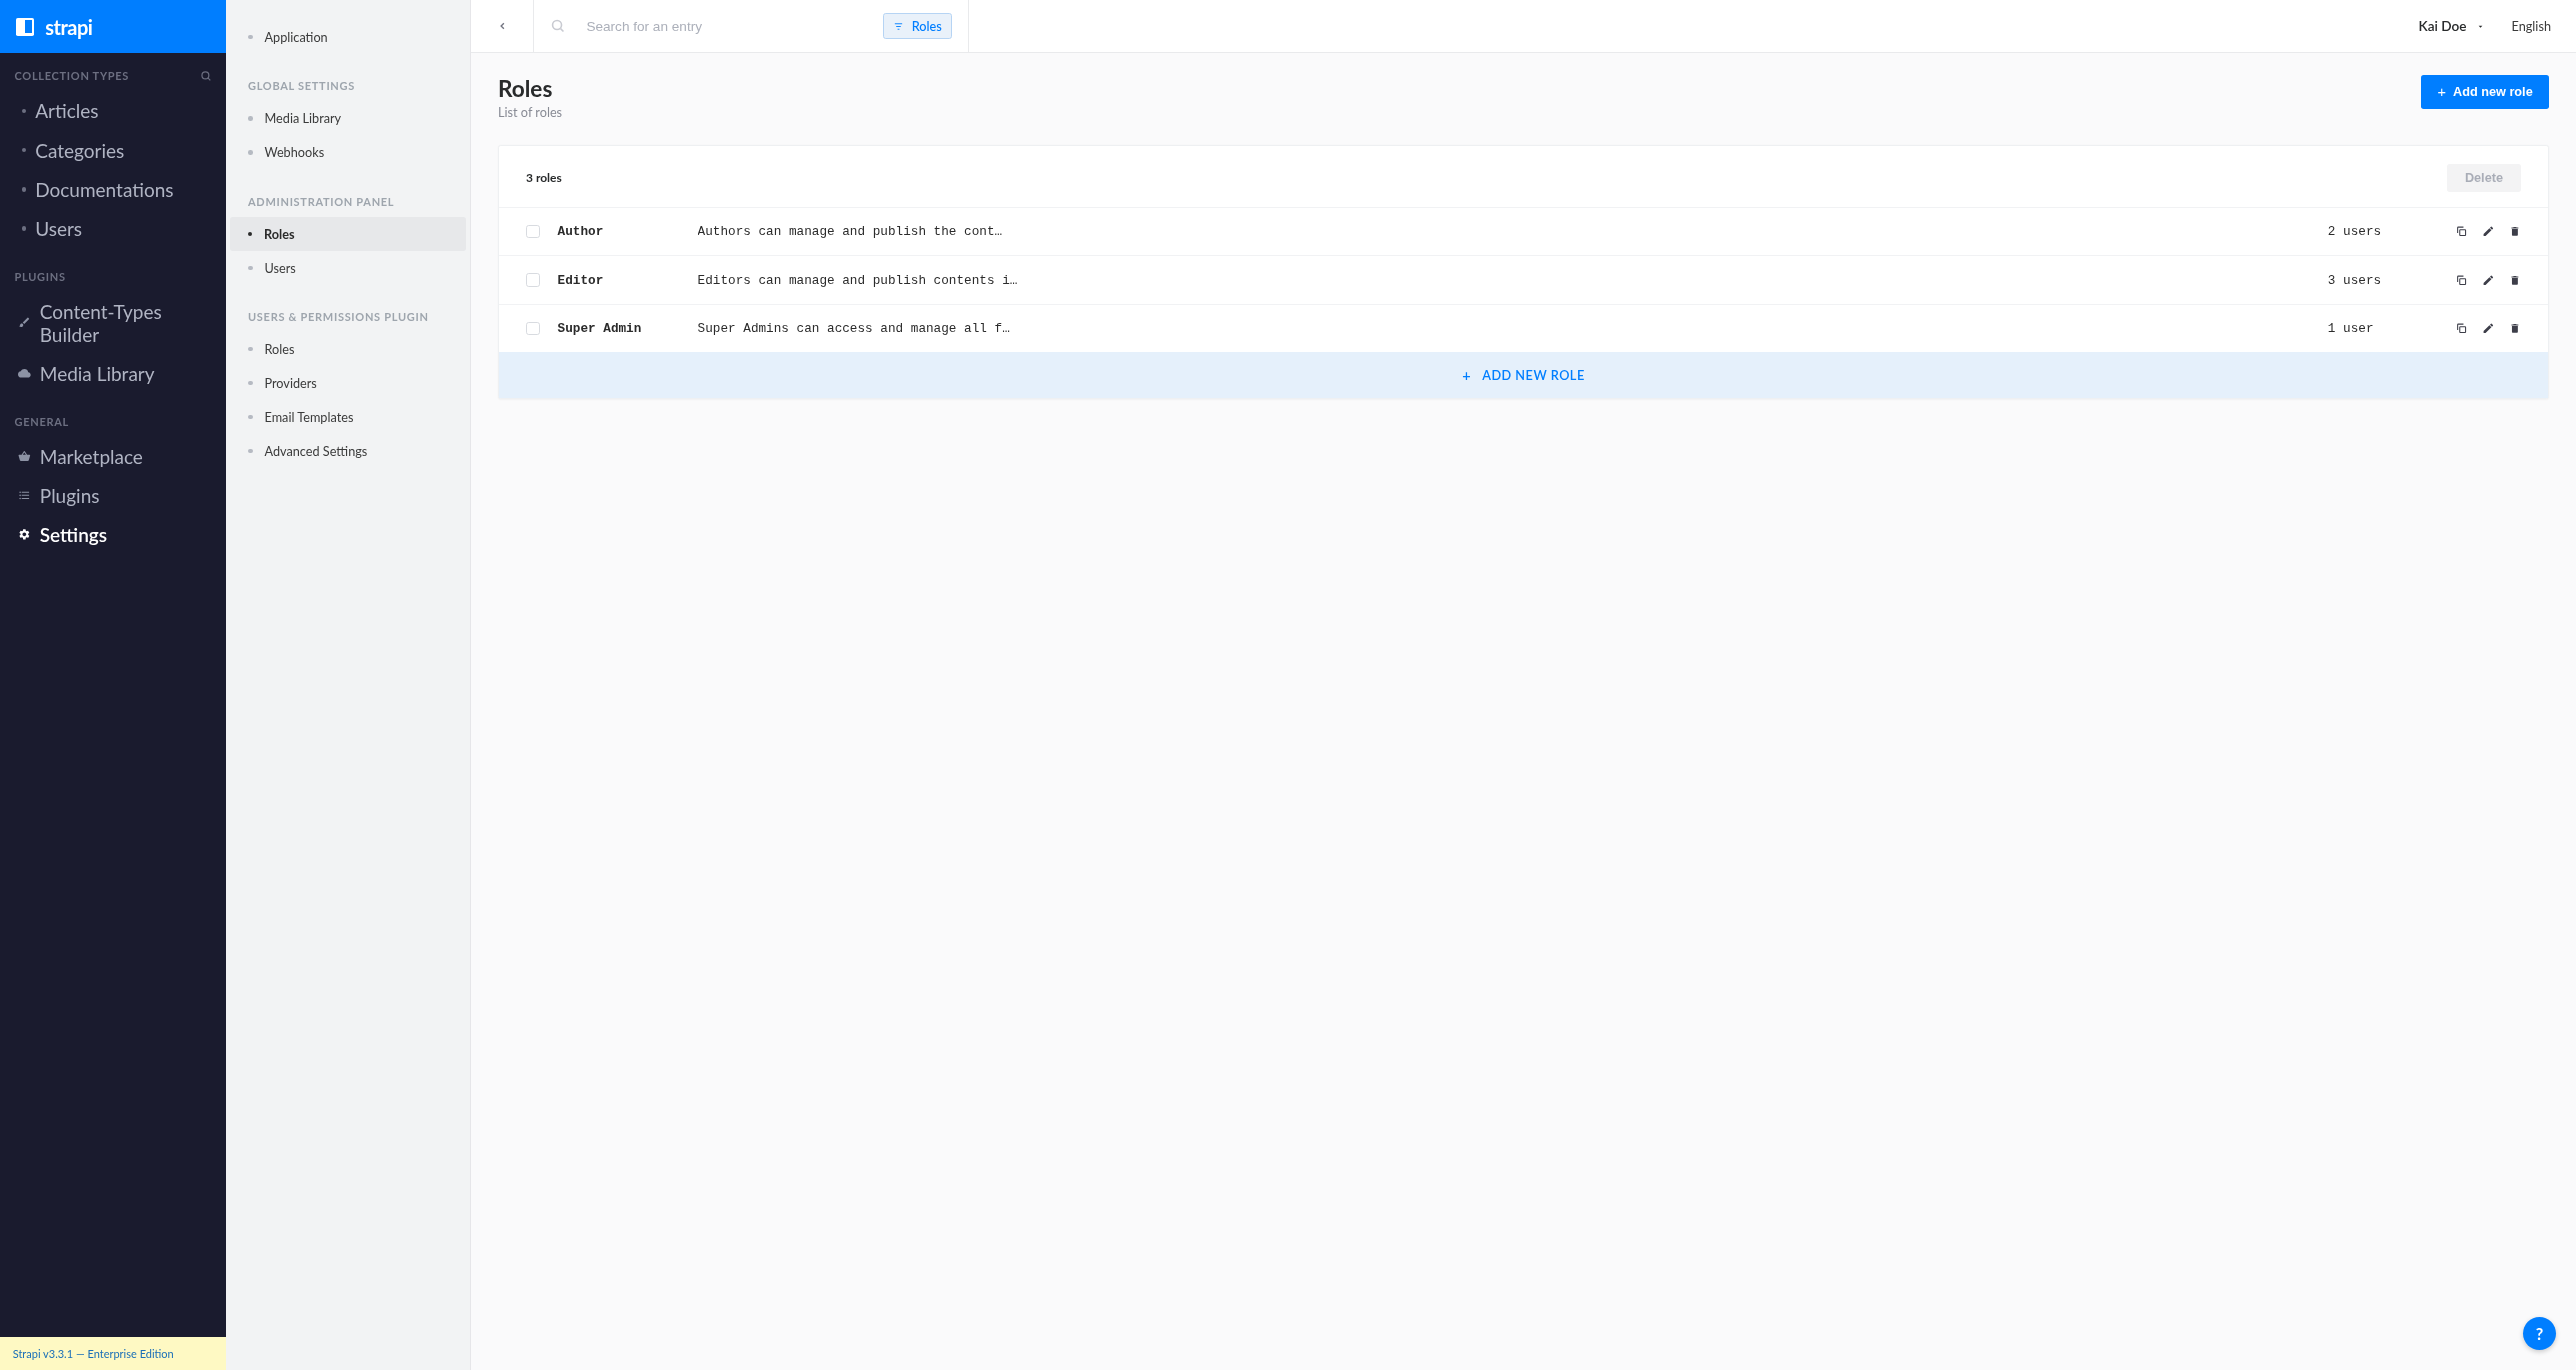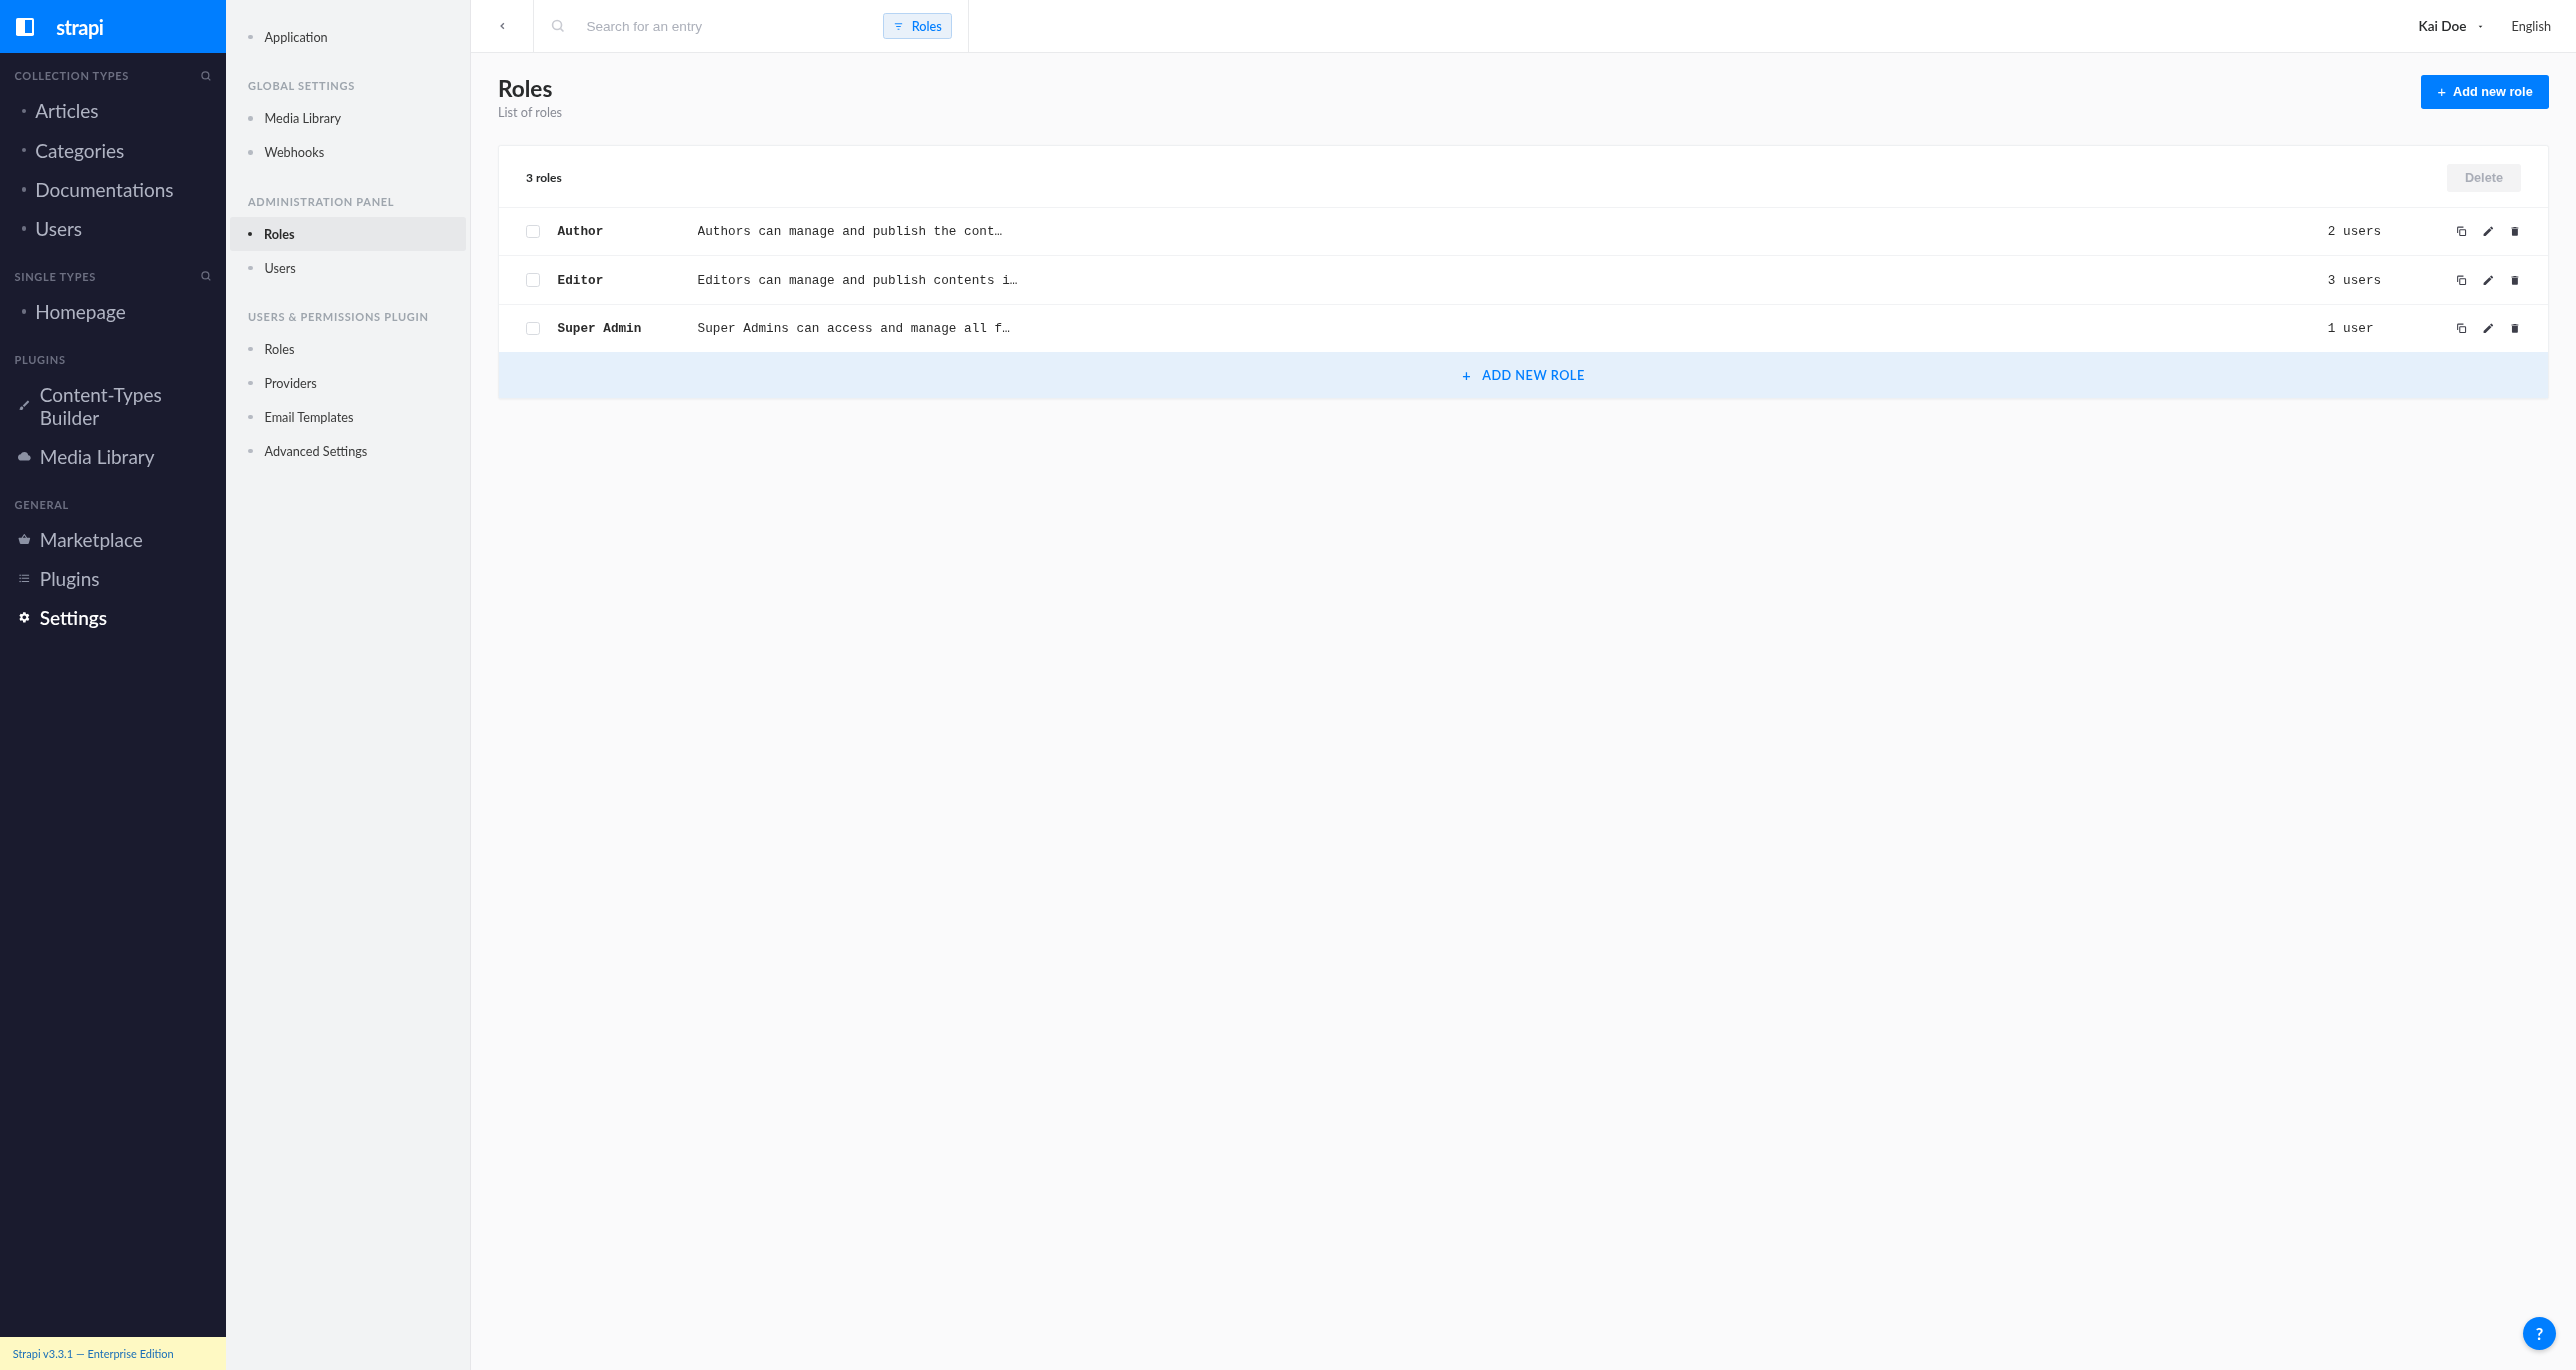--- a/index.html
+++ b/index.html
@@ -1,21 +1,21 @@
 <!DOCTYPE html>
 <html style="font-size:14.5px"><head>
 <meta charset="utf-8">
 <style>
 * { margin: 0; padding: 0; box-sizing: border-box; }
 body { font-family: -apple-system, BlinkMacSystemFont, "Segoe UI", "Lato", sans-serif; font-size: 12.7px; color: #292b2c; background: #fafafb; overflow: hidden; }
 .app { display: flex; height: 100vh; width: 100vw; }
 
 
 .sidebar-dark { width: 226px; background: #1a1b2e; color: #8c92a4; display: flex; flex-direction: column; flex-shrink: 0; }
-.brand { background: #007eff; height: 53px; display: flex; align-items: center; padding: 0 16.3px; gap: 22px; }
+.brand { background: #007eff; height: 53px; display: flex; align-items: center; padding: 0 16.3px; gap: 11px; }
 .brand-logo { width: 18px; height: 18px; background: #fff; border-radius: 1.8px; position: relative; }
 .brand-logo::before { content:""; position: absolute; right: 2.7px; top: 2.7px; bottom: 2.7px; width: 6.3px; background: #007eff; }
 .brand-text { color: #fff; font-size: 20px; font-weight: 700; letter-spacing: -0.5px; }
 
 .sidebar-dark .section { padding: 16.3px 14.5px 5.4px 14.5px; }
 .sidebar-dark .section-head { display: flex; justify-content: space-between; align-items: center; color: #6c6f81; font-size: 11px; font-weight: 700; letter-spacing: 0.7px; text-transform: uppercase; margin-bottom: 9px; }
 .sidebar-dark .item { display: flex; align-items: center; gap: 9px; padding: 8.1px 3.6px; color: #b0b4c3; font-size: 19px; cursor: pointer; }
 .sidebar-dark .item.active { color: #fff; font-weight: 600; }
 .sidebar-dark .bullet { width: 4.5px; height: 4.5px; border-radius: 50%; background: #6c6f81; flex-shrink: 0; margin-left: 3.6px; }
 .sidebar-dark .icon { width: 12.7px; text-align: center; color: #8c92a4; flex-shrink: 0; }
@@ -105,35 +105,20 @@
       <div class="item">
           <span class="bullet"></span>
           <span>Documentations</span>
         </div>
       <div class="item">
           <span class="bullet"></span>
           <span>Users</span>
         </div>
     </div>
 
-    <div class="section">
-      <div class="section-head">
-        <span>SINGLE TYPES</span>
-        <span class="search-mini">
-          <svg width="11.8" height="11.8" viewBox="0 0 24 24" fill="none" stroke="currentColor" stroke-width="2.5">
-              <circle cx="11" cy="11" r="7"></circle>
-              <line x1="21" y1="21" x2="16.5" y2="16.5"></line>
-            </svg>
-        </span>
-      </div>
-      <div class="item">
-          <span class="bullet"></span>
-          <span>Homepage</span>
-        </div>
-    </div>
 
     <div class="section">
       <div class="section-head">
           <span>PLUGINS</span>
         </div>
       <div class="item">
         <span class="icon">
             <svg width="12.7" height="12.7" viewBox="0 0 24 24" fill="currentColor">
               <path d="M7 14c-1.66 0-3 1.34-3 3 0 1.31-1.16 2-2 2 .92 1.22 2.49 2 4 2 2.21 0 4-1.79 4-4 0-1.66-1.34-3-3-3zm13.71-9.37l-1.34-1.34a.996.996 0 0 0-1.41 0L9 12.25 11.75 15l8.96-8.96a.996.996 0 0 0 0-1.41z"></path>
             </svg>

